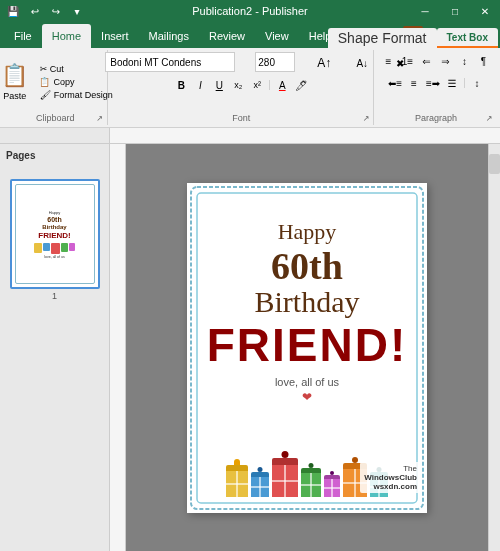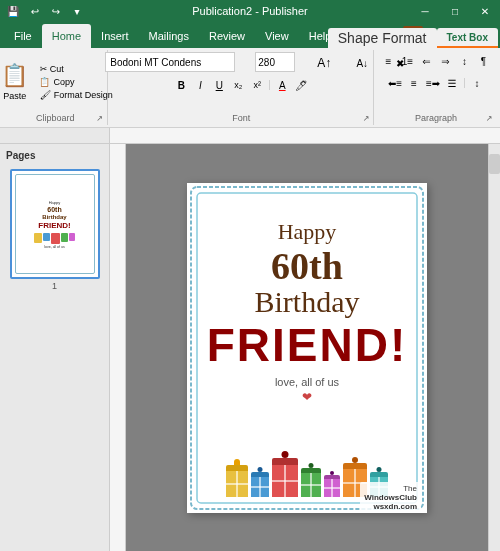--- a/index.html
+++ b/index.html
@@ -182,21 +182,21 @@
     
     .pages-panel {
       width: 110px;
       background: #e8e8e8;
       border-right: 1px solid #ccc;
       padding: 4px;
       overflow: hidden;
     }
     .pages-label {
       font-size: 10px; font-weight: bold; color: #333;
-      margin-bottom: 6px; padding: 2px;
+      margin-bottom: 16px; padding: 2px;
     }
     .page-thumb {
       width: 90px; margin: 0 auto;
       cursor: pointer;
     }
     .page-thumb-inner {
       width: 90px; height: 110px;
       background: white;
       border: 2px solid #4a90d9;
       border-radius: 2px;
@@ -342,21 +342,21 @@
       top: 0; bottom: 0;
       left: 50%;
       width: 2px;
       background: rgba(255,255,255,0.6);
       transform: translateX(-50%);
     }
 
     
     .watermark {
       position: absolute;
-      bottom: 0;
+      bottom: 20px;
       right: 6px;
       z-index: 10;
       background: rgba(255,255,255,0.85);
       padding: 2px 4px;
       border-radius: 2px;
     }
     .watermark-line1 { font-size: 8px; color: #333; text-align: right; }
     .watermark-line2 { font-size: 8px; color: #333; text-align: right; font-weight: bold; }
 
     

